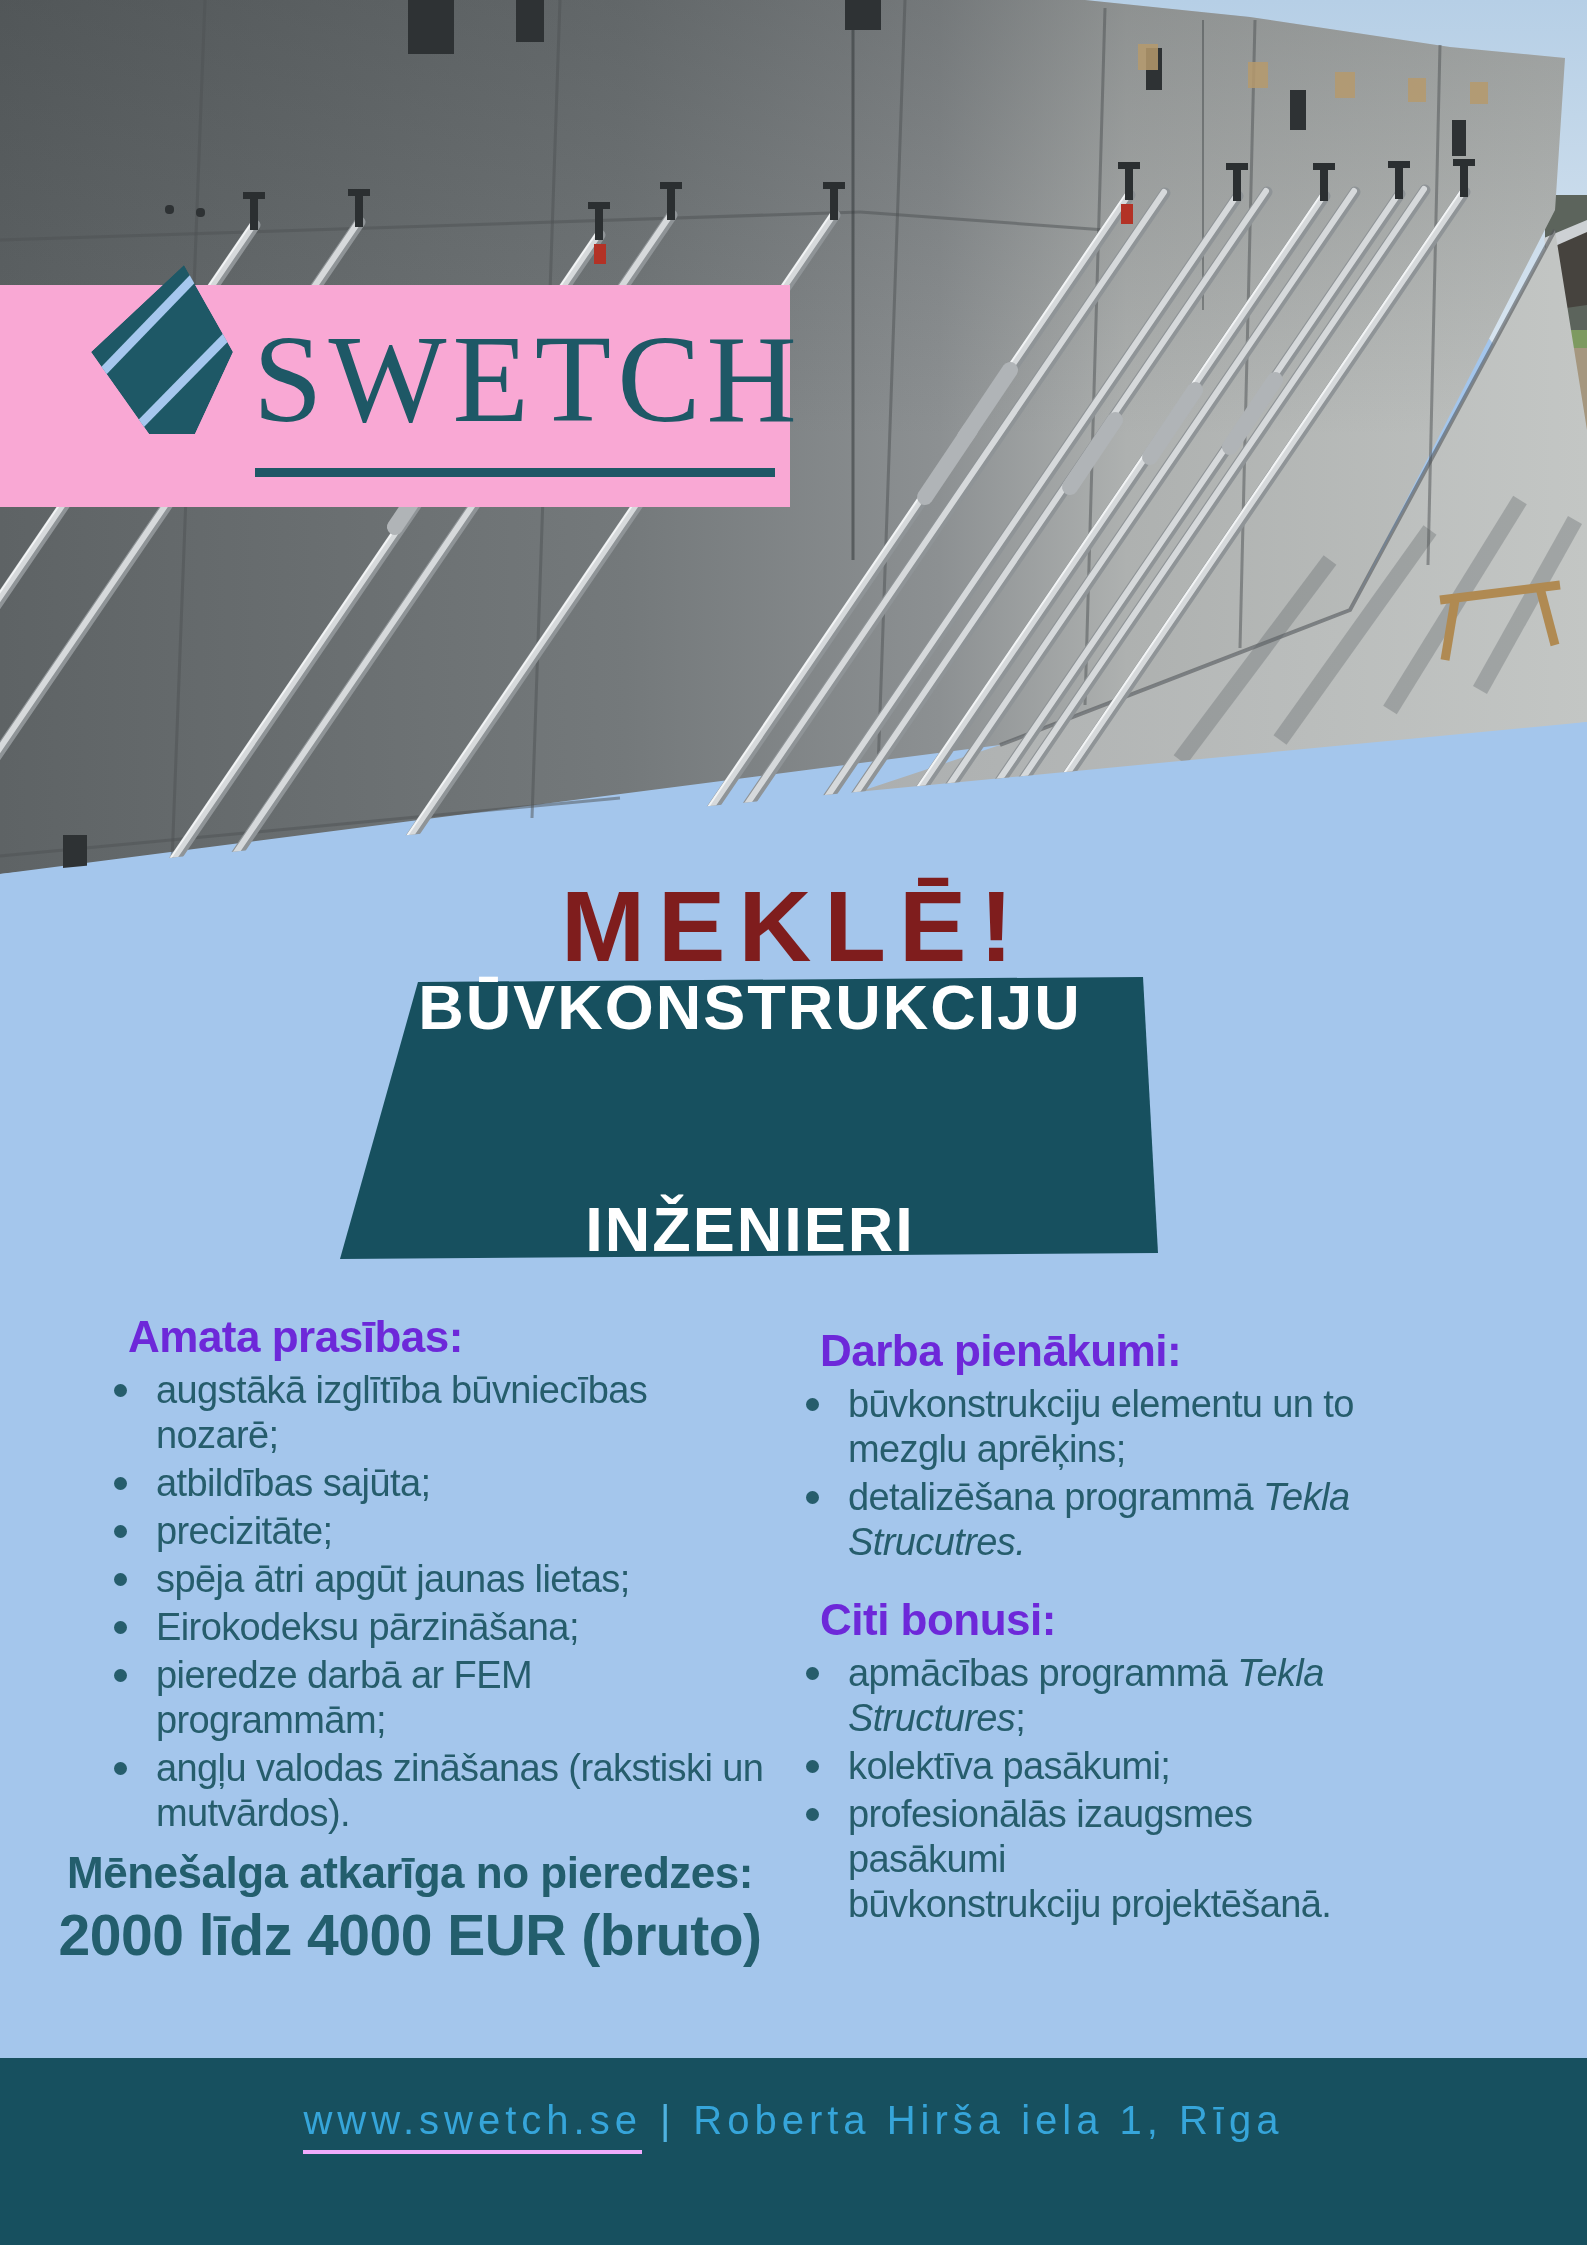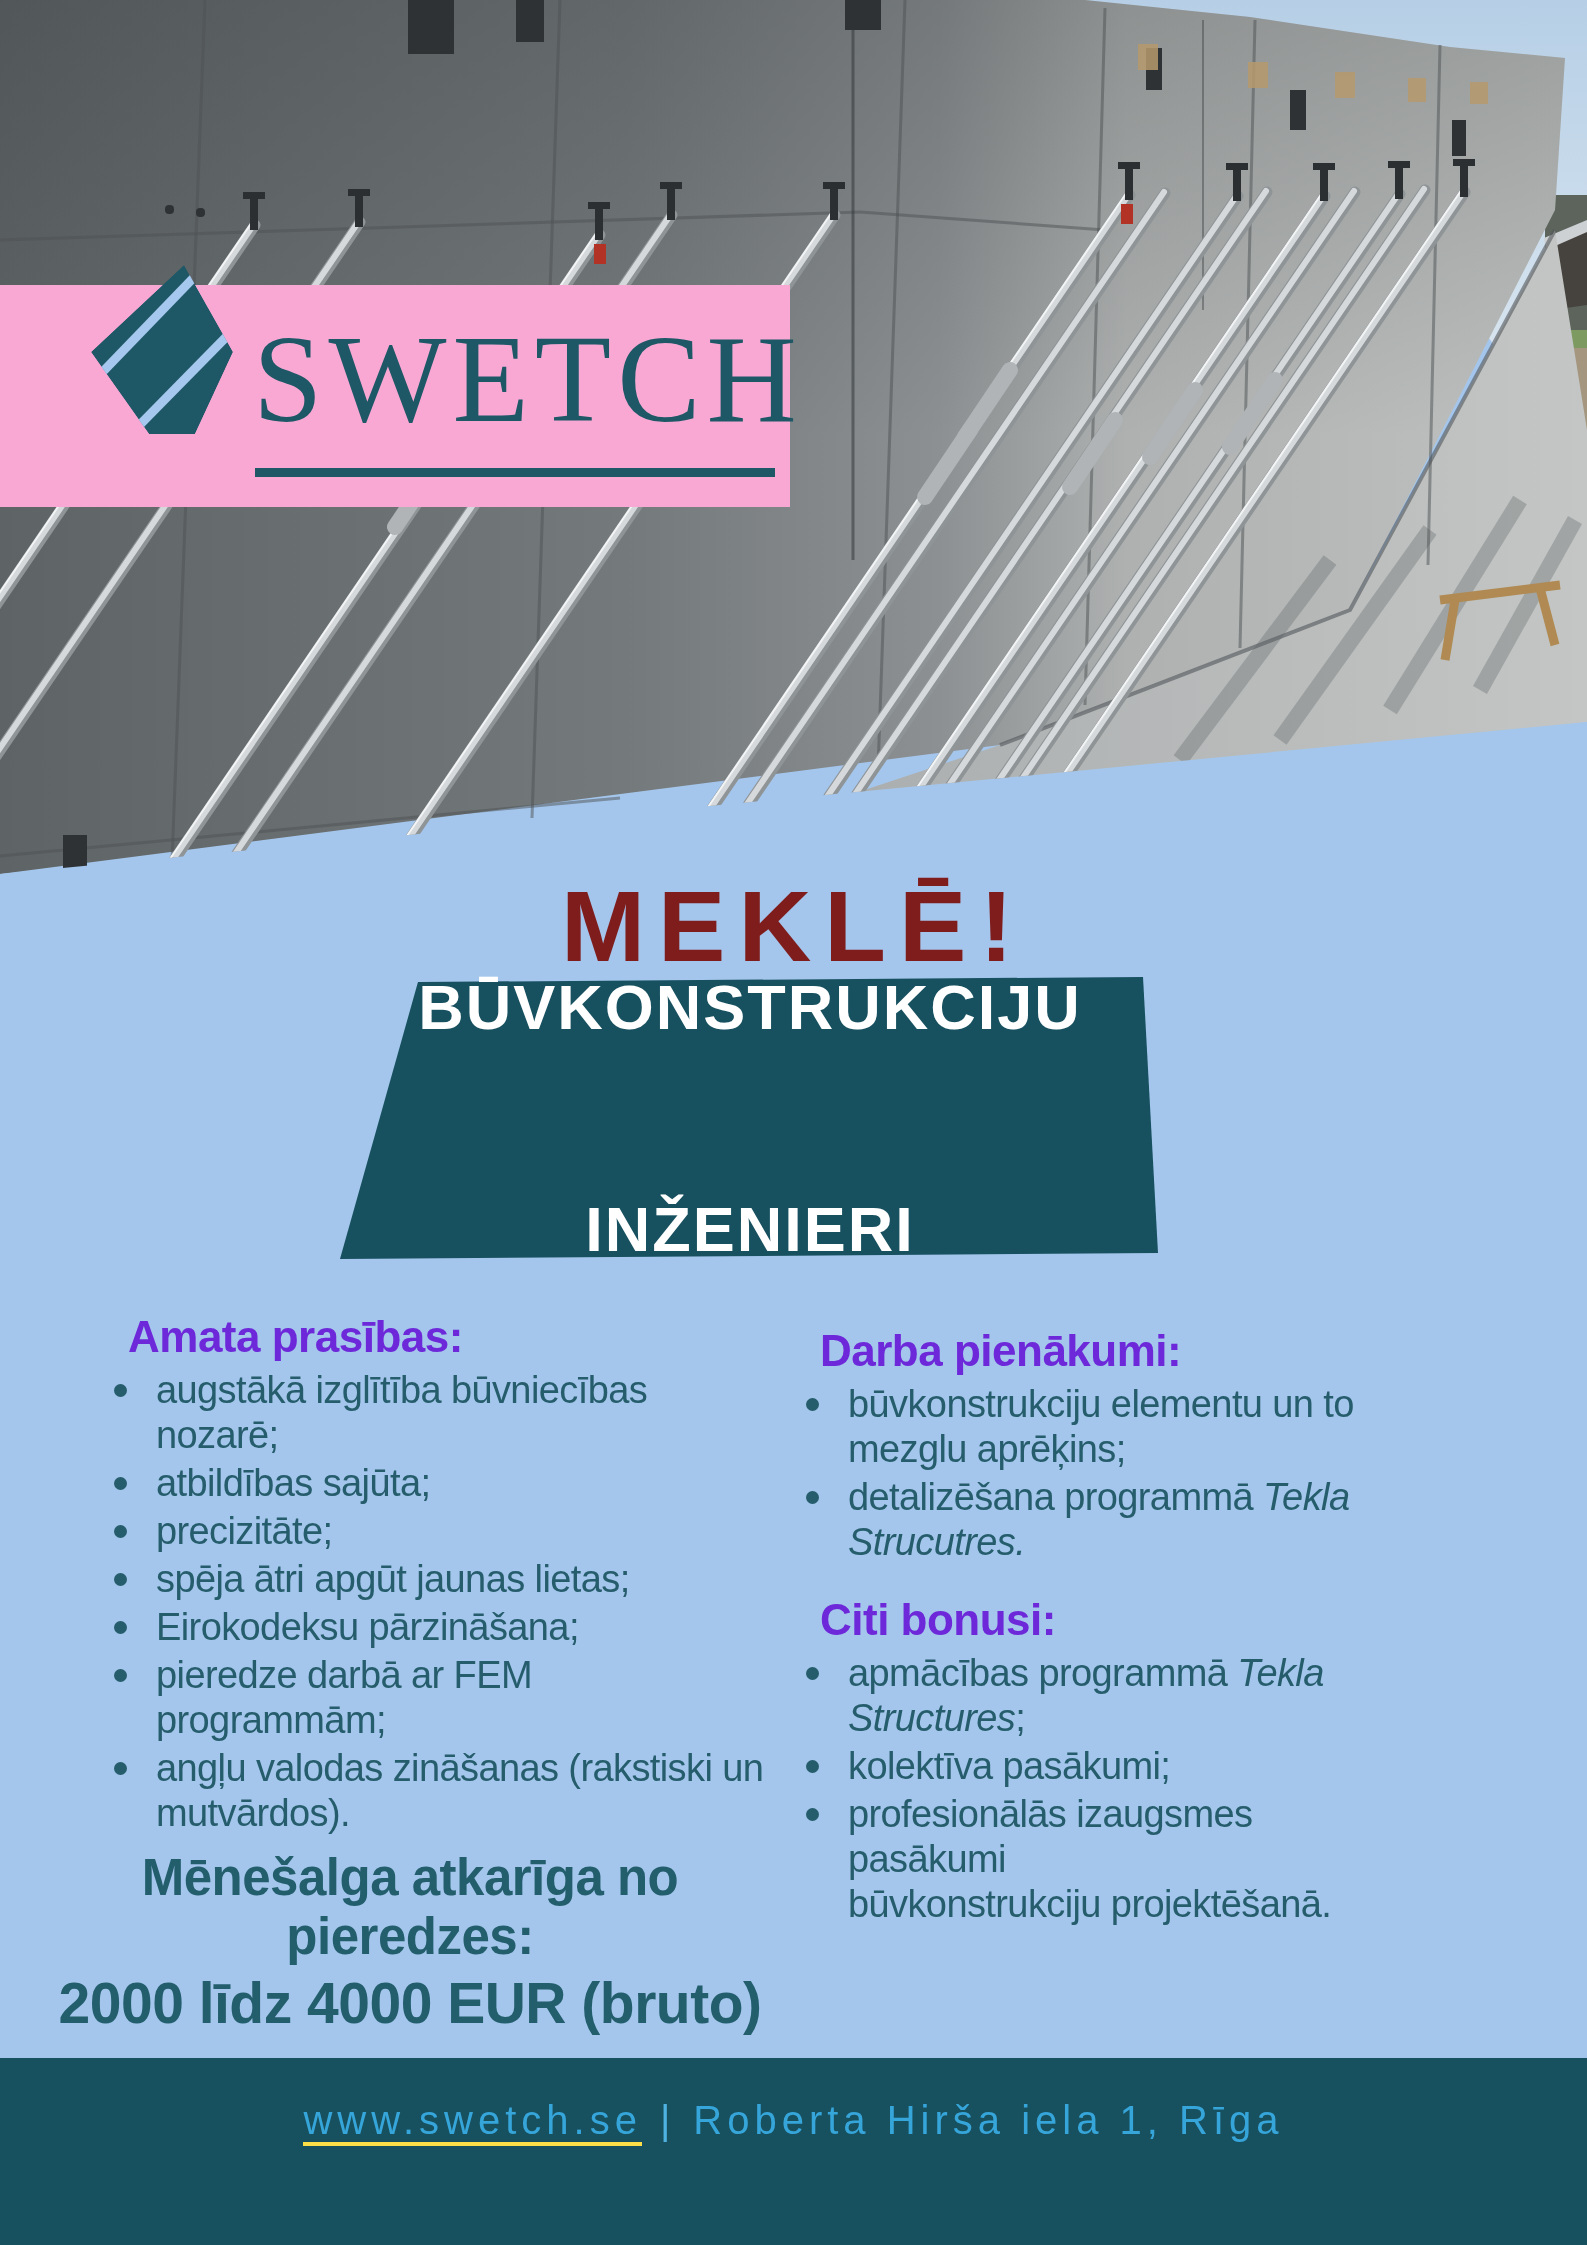--- a/index.html
+++ b/index.html
@@ -67,36 +67,36 @@
   }
   .col li em{font-style:italic;}
   .col-left{left:108px;top:1312px;width:690px;}
   .col-right{left:800px;top:1326px;width:620px;}
   .col-right h3.second{margin-top:30px;}
   
   .salary{
     position:absolute;left:40px;top:1848px;width:740px;
     text-align:center;color:#235e6d;
   }
-  .salary-line1{font-size:51px;font-weight:bold;letter-spacing:-0.5px;}
+  .salary-line1{font-size:44px;font-weight:bold;letter-spacing:-0.5px;}
   .salary-line2{font-size:57px;font-weight:bold;letter-spacing:-0.5px;margin-top:4px;}
   
   .footer{
     position:absolute;left:0;top:2058px;width:1587px;height:187px;
     background:#17505f;
   }
   .footer-inner{
     position:absolute;left:0;top:40px;width:100%;
     text-align:center;
     font-size:40px;letter-spacing:5px;
     color:#36a5da;
   }
   .footer-link{
     color:#36a5da;text-decoration:none;
-    border-bottom:4px solid #fde047;
+    border-bottom:4px solid #f0abfc;padding-bottom:8px;
     cursor:pointer;
   }
   .footer-sep{margin:0 18px;color:#4fb2e0;}
 </style>
 </head>
 <body>
 
 <div class="page">
 
   <svg class="photo" width="1587" height="880" viewBox="0 0 1587 880">

